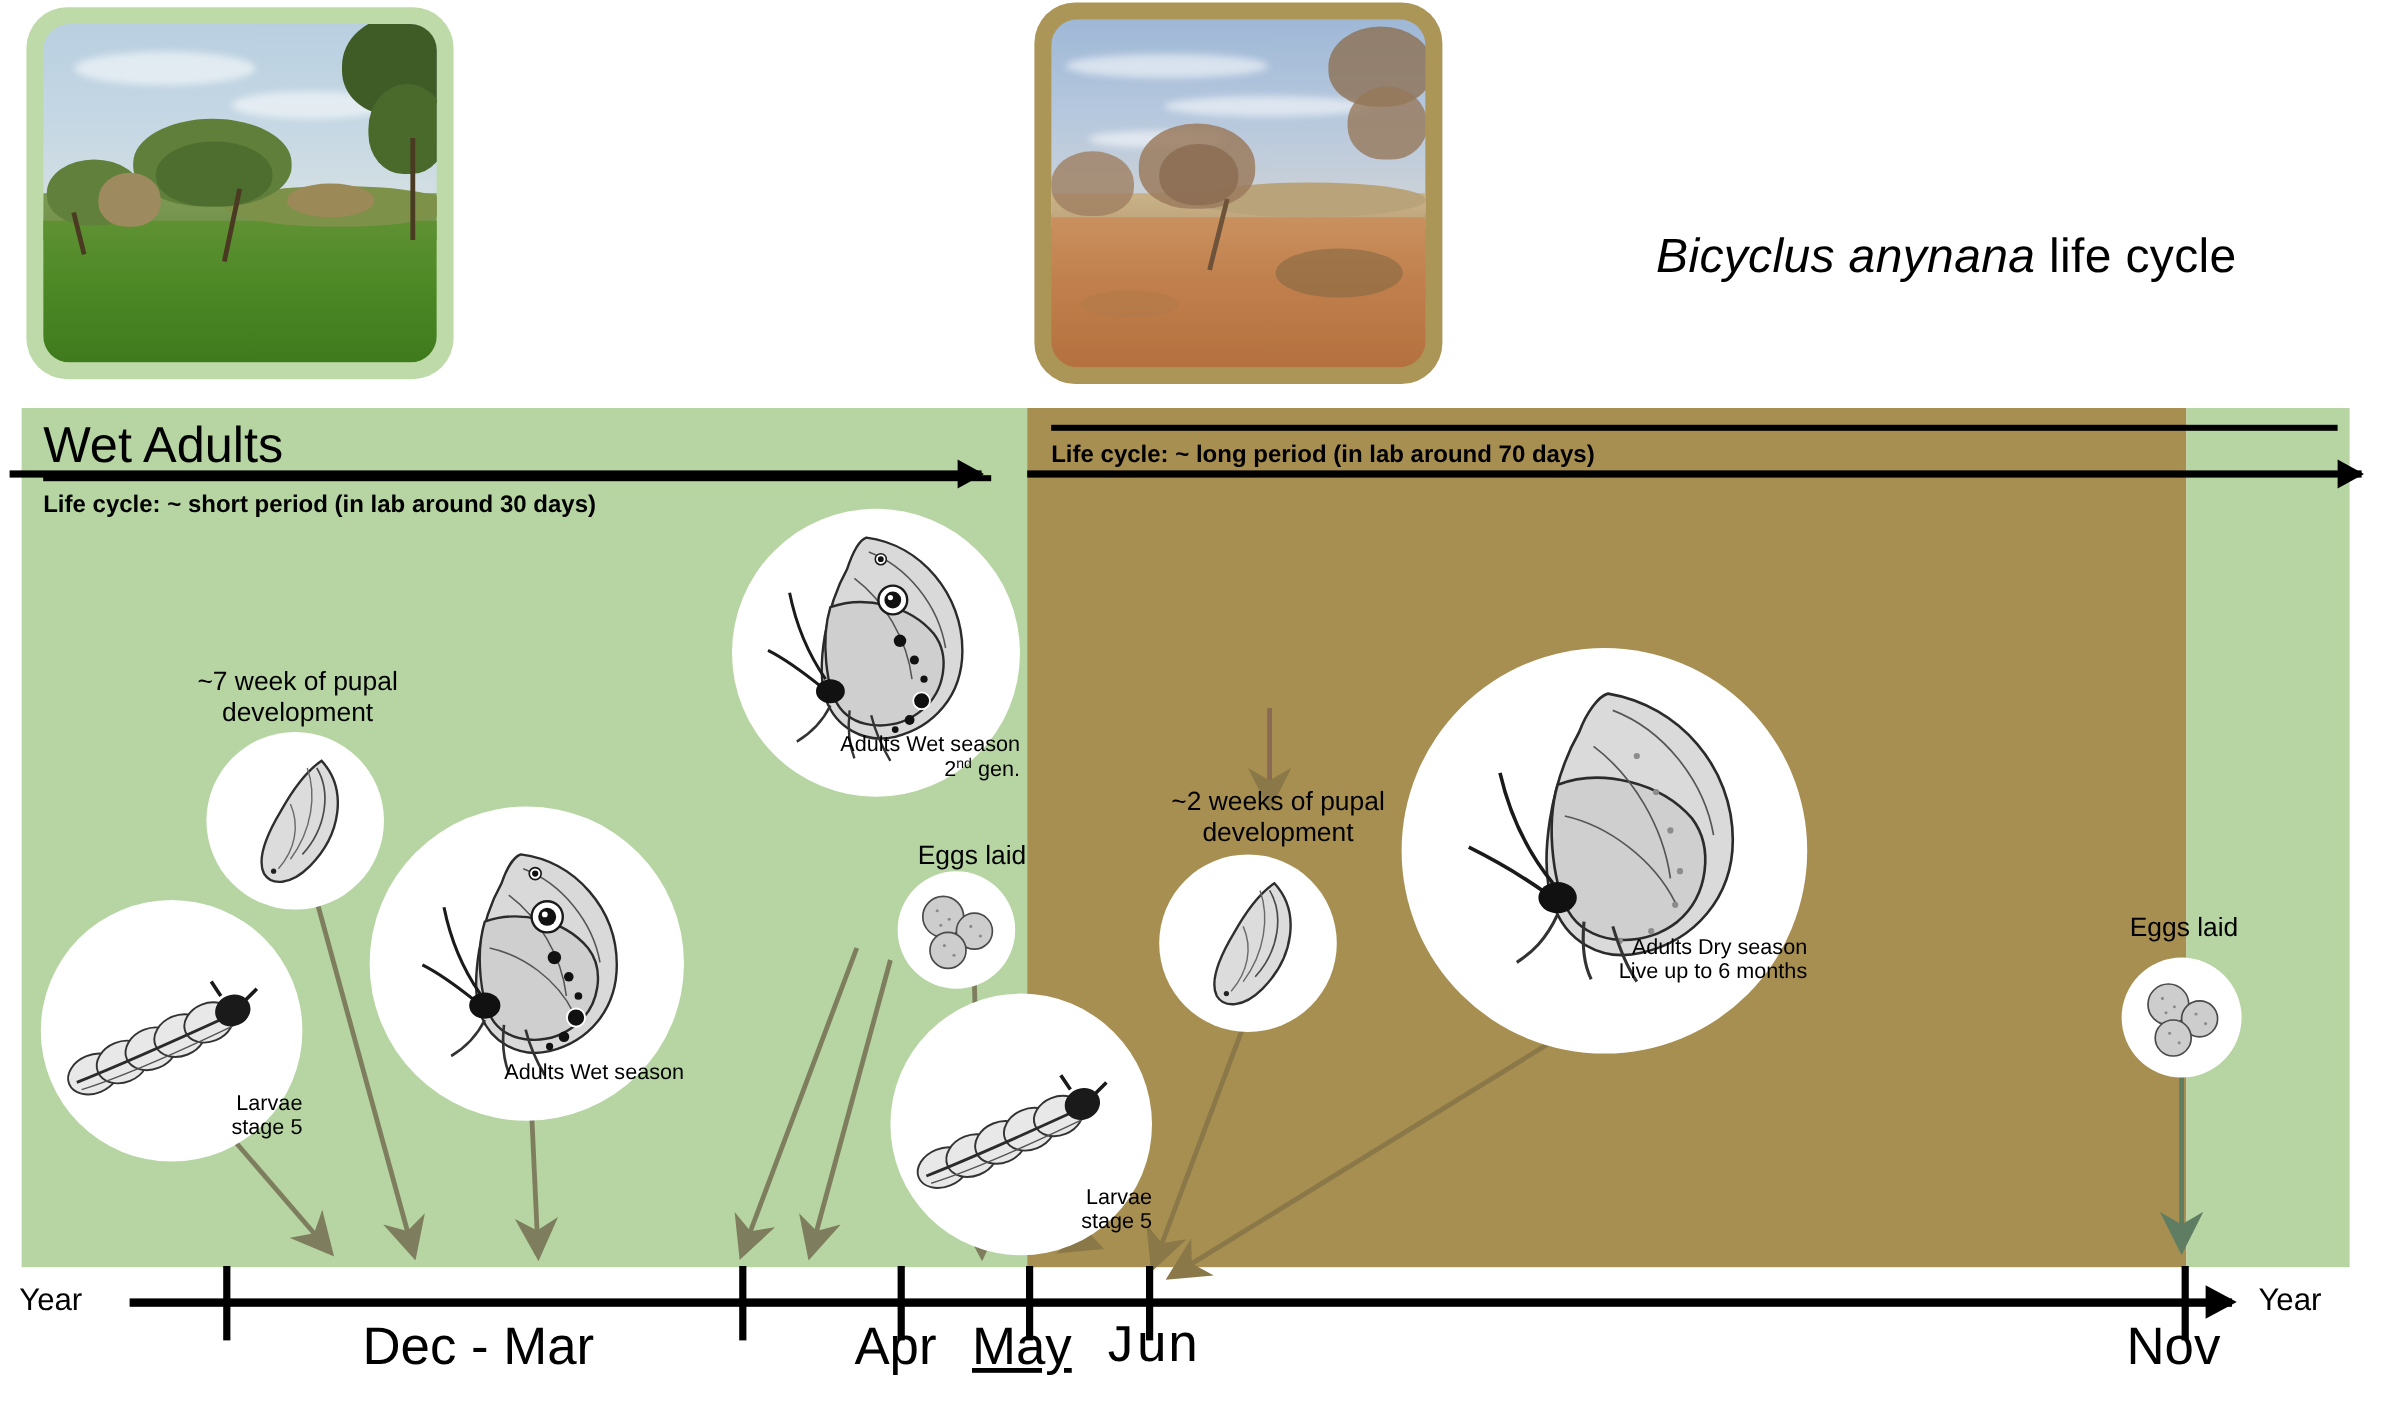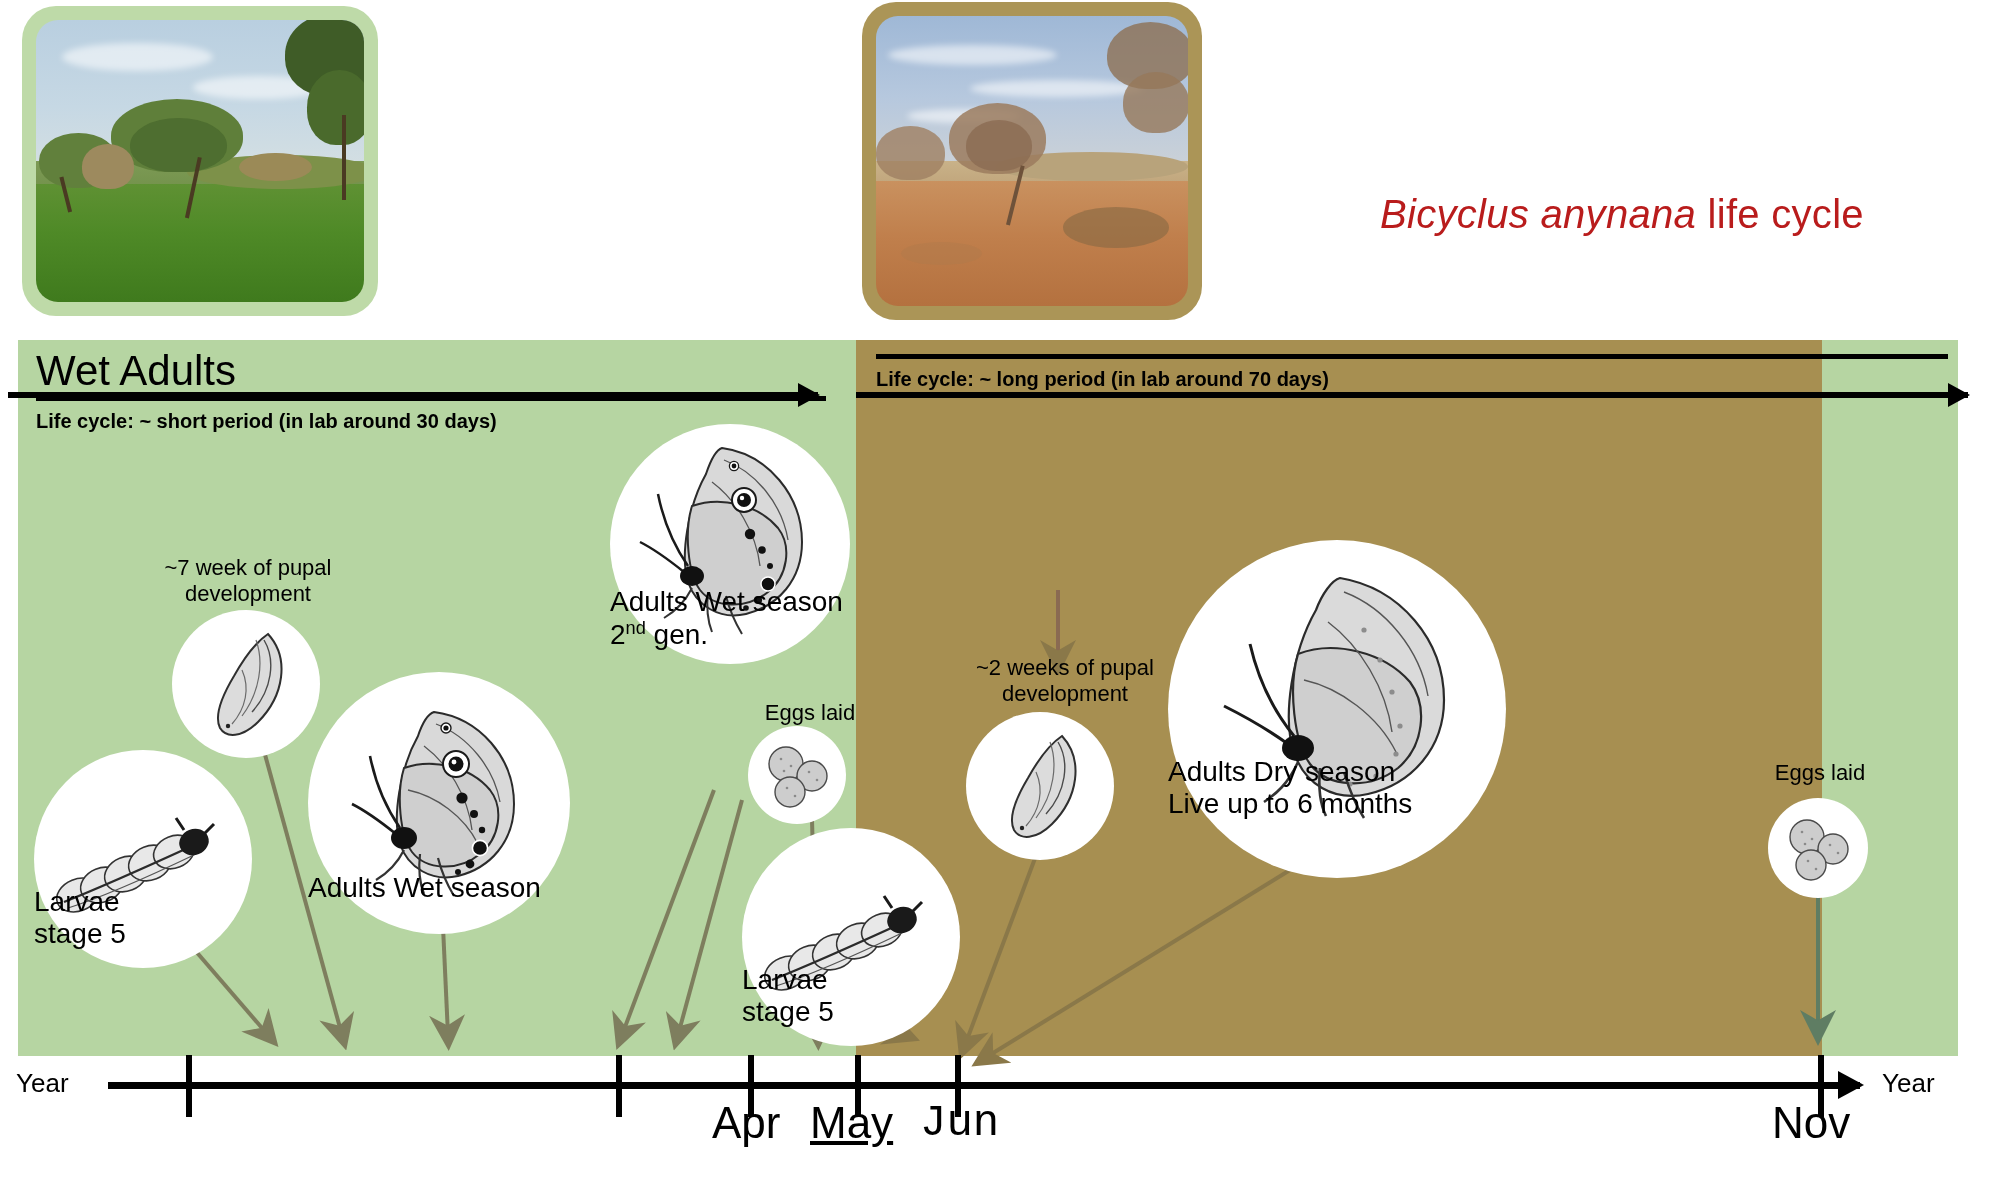--- a/index.html
+++ b/index.html
@@ -34,21 +34,21 @@
     background: linear-gradient(#c9915f 0%, #c07f4c 45%, #b4713f 100%); }
   .scrub { position:absolute; border-radius:50%; }
   .tree { position:absolute; }
   .tree .trunk { position:absolute; bottom:0; width:4px; background:#4a3a22;
     transform-origin: bottom center; }
   .tree .canopy { position:absolute; border-radius:50% 50% 45% 45%; }
 
   
   #chart-title {
     position:absolute; left:1380px; top:192px;
-    font-size: 40px; color:#b91c1c; letter-spacing:.3px; white-space:nowrap;
+    font-size: 40px; color:#000000; letter-spacing:.3px; white-space:nowrap;
   }
   #chart-title .sp { font-style: italic; }
 
   
   #band-wet {
     position:absolute; left:18px; top:340px; width:838px; height:716px;
     background:#b6d5a2;
   }
   #band-dry {
     position:absolute; left:856px; top:340px; width:966px; height:716px;
@@ -81,22 +81,22 @@
   }
   #arrow-wet { left:8px; top:392px; width:810px; }
   #arrow-dry { left:856px; top:392px; width:1112px; }
 
   
   .bubble {
     position:absolute; border-radius:50%; background:#fff;
     display:flex; align-items:flex-end; justify-content:center;
   }
   .bubble .cap {
-    position:absolute; width:100%; text-align:left;
-    font-size:28px; color:#000; line-height:1.15;margin-top:36px;
+    position:absolute; width:100%; text-align:right;
+    font-size:18px; color:#000; line-height:1.15;margin-top:36px;
   }
   .bubble svg { position:absolute; left:0; top:0; width:100%; height:100%; }
 
   .free-label {
     position:absolute; text-align:center; font-size:22px; color:#000; line-height:1.2;
   }
 
   
   #connectors { position:absolute; left:0; top:0; width:2000px; height:1190px; pointer-events:none; }
 
@@ -476,19 +476,20 @@
   <div class="tick" style="left:186px;"></div>
   <div class="tick" style="left:616px;"></div>
   <div class="tick" style="left:748px;"></div>
   <div class="tick" style="left:855px;"></div>
   <div class="tick" style="left:955px;"></div>
   <div class="tick" style="left:1818px;"></div>
 
   <div class="axis-end-label" style="left:16px;">Year</div>
   <div class="axis-end-label" style="left:1882px;">Year</div>
 
+  <div class="month-label" style="left:302px;">Dec - Mar</div>
   <div class="month-label" style="left:712px;">Apr</div>
   <div class="month-label" style="left:810px;text-decoration:underline;">May</div>
   <div class="month-label" style="left:920px;font-family:Liberation Mono, monospace;">Jun</div>
   <div class="month-label" style="left:1772px;">Nov</div>
 
 
 </div>
 
 </body></html>

